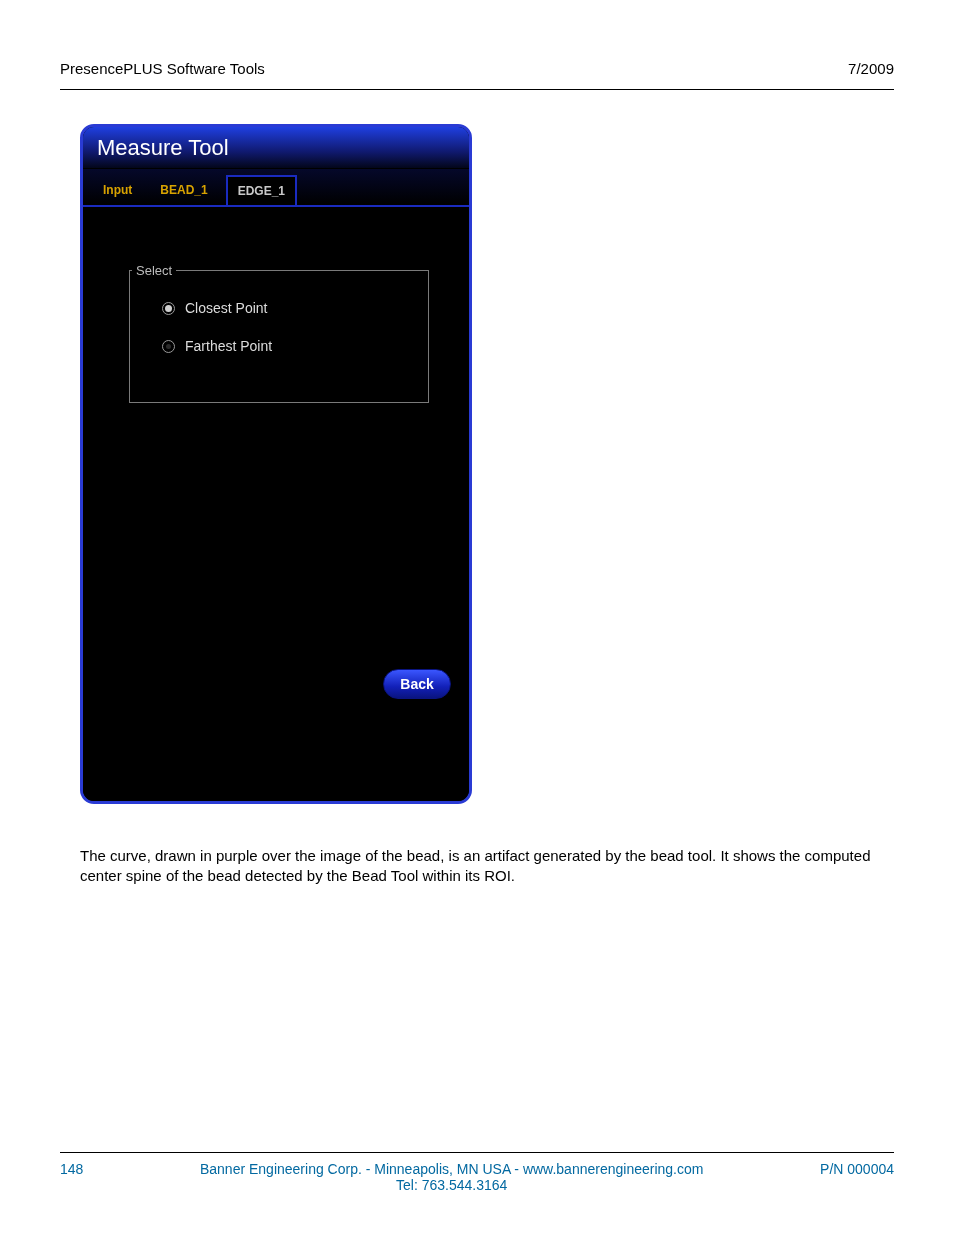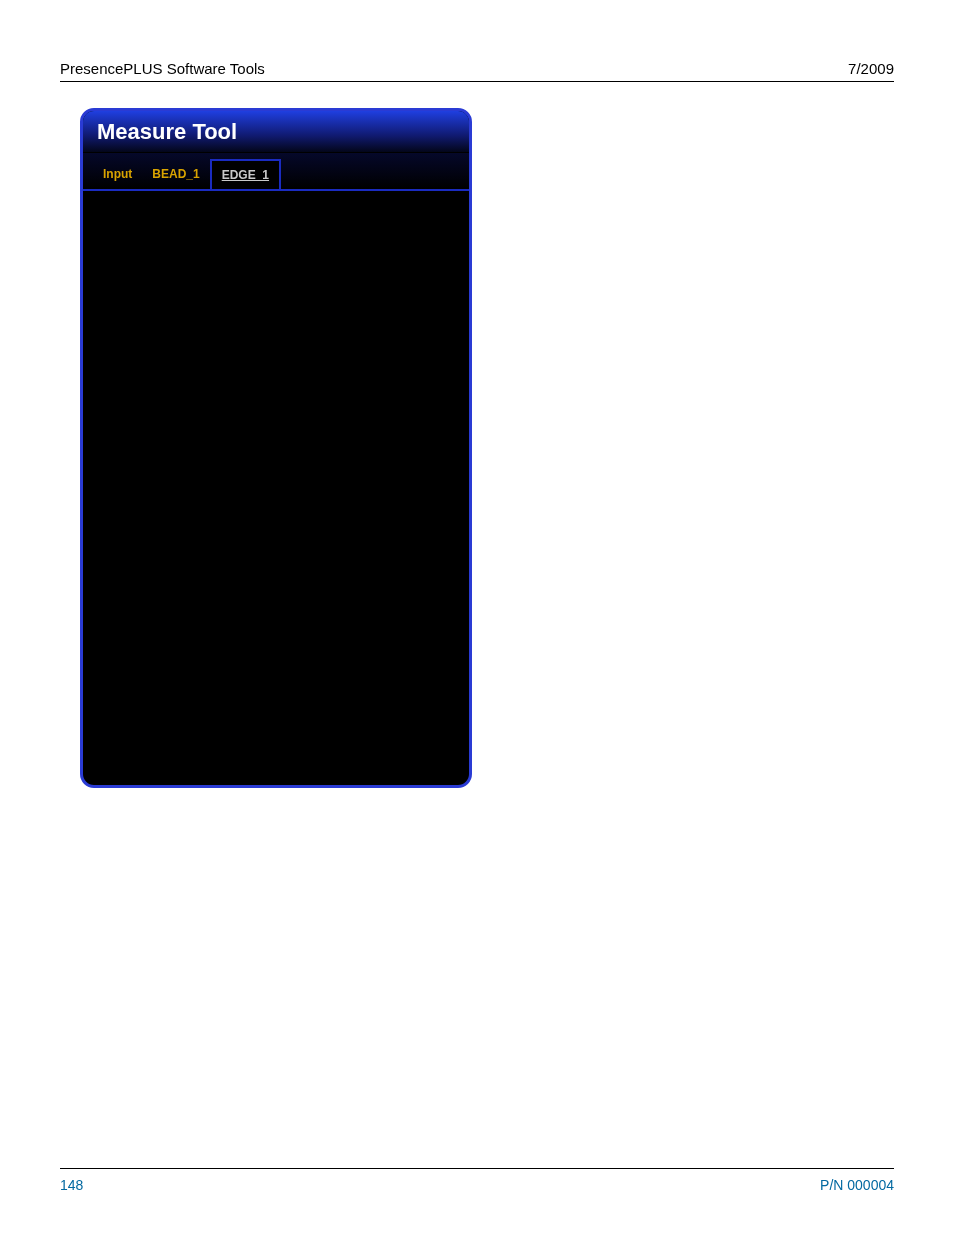--- a/index.html
+++ b/index.html
@@ -1,15 +1,15 @@
 <!DOCTYPE html>
 <html><head>
 <meta charset="utf-8">
 <style>
-  * { box-sizing: border-box; margin: 0; padding: 0; }
+  * { box-sizing: border-box; margin: 0; padding: 0; gap: 8px; }
   html, body { width: 954px; height: 1235px; background: #fff; font-family: Arial, Helvetica, sans-serif; }
   .page {
     width: 954px; height: 1235px;
     padding: 60px 60px 40px 60px;
     position: relative;
     display: flex; flex-direction: column;
   }
   .header-row {
     display: flex; justify-content: space-between;
     font-size: 15px; color: #000;
@@ -27,21 +27,21 @@
     overflow: hidden;
   }
   .panel-titlebar {
     height: 42px;
     background: linear-gradient(180deg, #1f3fe0 0%, #101a70 60%, #03061a 100%);
     display: flex; align-items: center;
     padding-left: 14px;
     border-bottom: 1px solid #000;
   }
   .panel-title {
-    color: #fff; font-size: 22px; font-weight: 700;
+    color: #fff; font-size: 22px; font-weight: 400;
   }
   .tab-row {
     height: 38px;
     background: linear-gradient(180deg, #05082a 0%, #000 100%);
     display: flex; align-items: flex-end;
     padding-left: 10px;
     border-bottom: 2px solid #1a2bc0;
   }
   .tab {
     height: 30px;
@@ -50,21 +50,20 @@
     color: #d9a300;
     font-size: 12px;
     font-weight: 700;
     cursor: pointer;
   }
   .tab.active {
     border: 2px solid #1a2bc0;
     border-bottom: none;
     background: #000;
     color: #c9c9c9;
-    text-decoration: underline;
   }
   .tab-static {
     color: #d9a300;
     font-weight: 700;
   }
   .panel-body {
     position: absolute;
     top: 82px; left: 0; right: 0; bottom: 0;
     background: #000;
   }
@@ -136,24 +135,43 @@
 
   <div class="panel">
     <div class="panel-titlebar">
       <span class="panel-title">Measure Tool</span>
     </div>
     <div class="tab-row">
       <span class="tab tab-static">Input</span>
       <span class="tab">BEAD_1</span>
       <span class="tab active">EDGE_1</span>
     </div>
+    <div class="panel-body">
+      <fieldset class="select-group">
+        <legend>Select</legend>
+        <div class="radio-row">
+          <span class="radio selected"></span>
+          <span>Closest Point</span>
+        </div>
+        <div class="radio-row">
+          <span class="radio unselected"></span>
+          <span>Farthest Point</span>
+        </div>
+      </fieldset>
+      <div class="back-btn">Back</div>
+    </div>
   </div>
 
+  <p class="body-text">The curve, drawn in purple over the image of the bead, is an artifact generated by the bead tool. It shows the computed center spine of the bead detected by the Bead Tool within its ROI.</p>
 
   <div class="footer">
     <hr class="footer-rule">
     <div class="footer-row">
       <span>148</span>
+      <div class="footer-center">
+        <div>Banner Engineering Corp. - Minneapolis, MN USA - www.bannerengineering.com</div>
+        <div>Tel: 763.544.3164</div>
+      </div>
       <span>P/N 000004</span>
     </div>
   </div>
 
 </div>
 
 </body></html>

